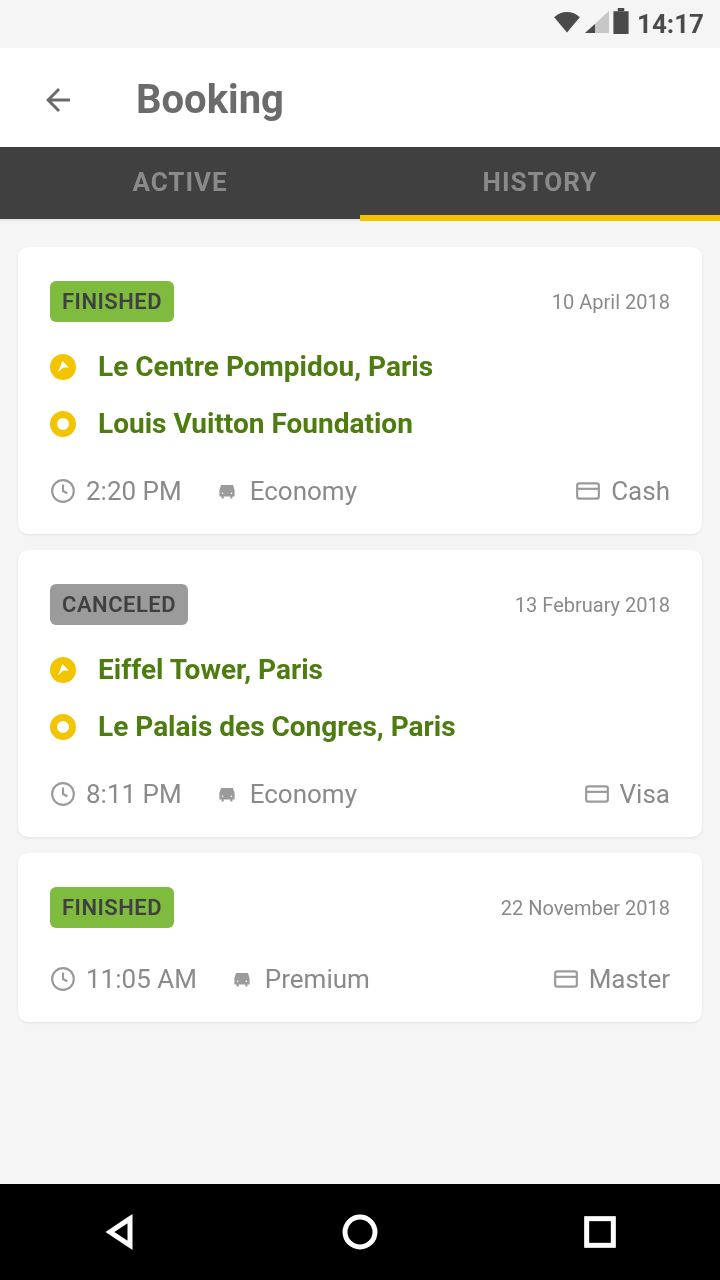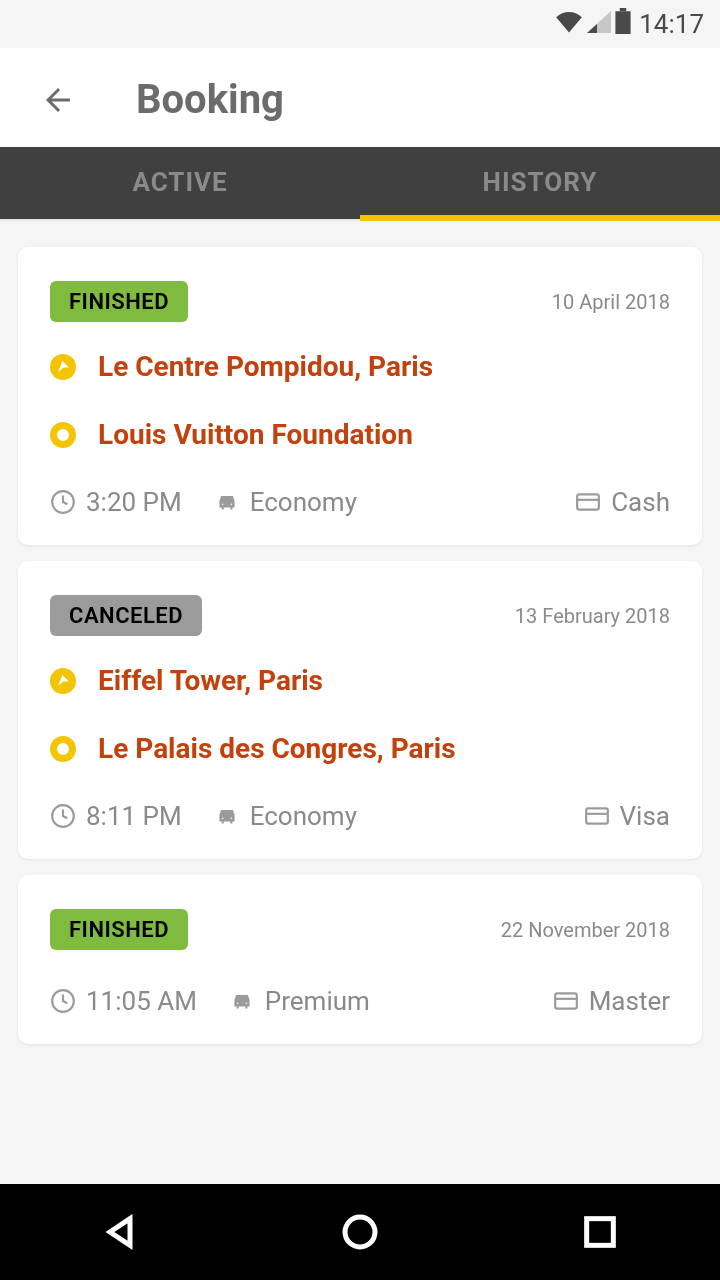--- a/index.html
+++ b/index.html
@@ -14,21 +14,21 @@
   .status-bar {
     height: 48px;
     background: #f5f5f5;
     display: flex;
     justify-content: flex-end;
     align-items: center;
     padding: 0 16px;
     gap: 8px;
     color: #4a4a4a;
     font-size: 26px;
-    font-weight: 400;
+    font-weight: 700;
   }
   .status-icons { display: flex; align-items: center; gap: 4px; }
   .app-bar {
     background: #fff;
     padding: 28px 24px 24px 40px;
     display: flex;
     align-items: center;
     gap: 36px;
   }
   .back-arrow {
@@ -77,58 +77,58 @@
     padding: 34px 32px 28px;
     box-shadow: 0 1px 3px rgba(0,0,0,0.08);
   }
   .card-top {
     display: flex;
     justify-content: space-between;
     align-items: center;
     margin-bottom: 28px;
   }
   .badge {
-    padding: 8px 19px;
+    padding: 8px 12px;
     border-radius: 6px;
     font-size: 22px;
     font-weight: 600;
-    color: #000000;
+    color: #404040;
     letter-spacing: 0.5px;
   }
   .badge.finished { background: #7fbb3e; }
   .badge.canceled { background: #9b9b9b; }
   .card-date {
     font-size: 20px;
     color: #8a8a8a;
   }
   .route { margin-bottom: 24px; }
   .route-row {
     display: flex;
     align-items: center;
     gap: 22px;
   }
-  .route-row + .route-row { margin-top: 35px; text-align: right; }
+  .route-row + .route-row { margin-top: 24px; text-align: right; }
   .route-icon {
     width: 26px; height: 26px;
     border-radius: 50%;
     display: flex;
     align-items: center;
     justify-content: center;
     flex-shrink: 0;
   }
   .route-icon.pickup { background: #f3c500; }
   .route-icon.pickup svg { width: 13px; height: 13px; fill: #fff; }
   .route-icon.dropoff {
     background: #fff;
     border: 7px solid #f3c500;
   }
   .route-text {
     font-size: 28px;
     font-weight: 700;
-    color: #c2410c;
+    color: #4d7c0f;
   }
   .card-bottom {
     display: flex;
     align-items: center;
     justify-content: space-between;
     color: #8a8a8a;
     font-size: 26px;
     margin-top: 36px;
   }
   .meta-left {
@@ -219,21 +219,21 @@
     </div>
     <div class="card-bottom">
       <div class="meta-left">
         <div class="meta-item">
           <span class="meta-icon">
               <svg viewBox="0 0 24 24">
                 <circle cx="12" cy="12" r="10" fill="none" stroke-width="2"></circle>
                 <path d="M12 6v6l4 2" fill="none" stroke-width="2"></path>
               </svg>
             </span>
-          <span>3:20 PM</span>
+          <span>2:20 PM</span>
         </div>
         <div class="meta-item">
           <span class="meta-icon">
               <svg viewBox="0 0 24 24">
                 <path d="M5 11l1.5-4.5h11L19 11v6h-2v2h-2v-2H9v2H7v-2H5z" stroke="none"></path>
                 <circle cx="8" cy="14" r="1.2" fill="#fff"></circle>
                 <circle cx="16" cy="14" r="1.2" fill="#fff"></circle>
               </svg>
             </span>
           <span>Economy</span>

